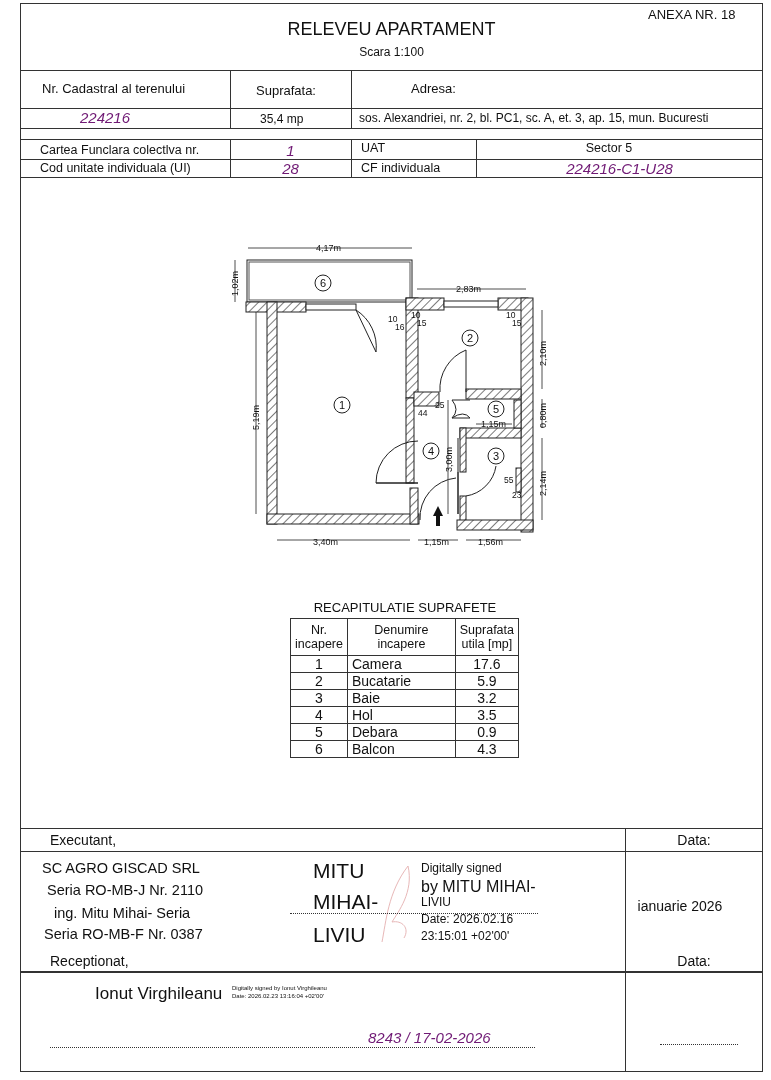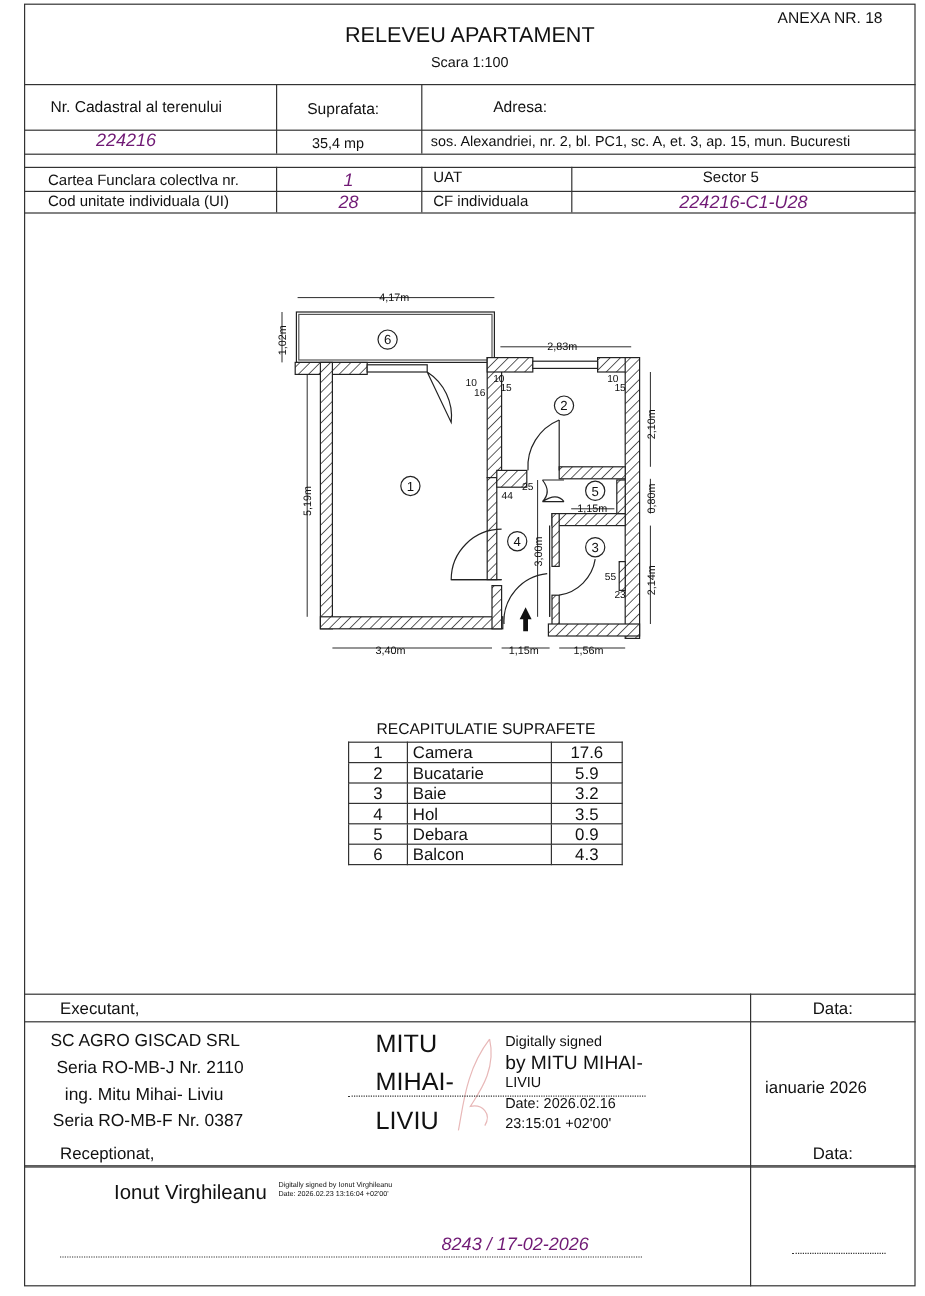--- a/index.html
+++ b/index.html
@@ -167,20 +167,25 @@
     <text x="435" y="408">25</text>
     <text x="418" y="416">44</text>
     <text x="504" y="483">55</text>
     <text x="512" y="498">23</text>
   </g>
 </svg>
 
 <div class="t c" style="left:280px;width:250px;top:600px;font-size:13px;">RECAPITULATIE SUPRAFETE</div>
 <table class="recap">
   <tbody>
+      <tr class="hd">
+    <td>Nr. incapere</td>
+    <td>Denumire incapere</td>
+    <td>Suprafata utila [mp]</td>
+  </tr>
   <tr>
         <td class="num">1</td>
         <td>Camera</td>
         <td class="val">17.6</td>
       </tr>
   <tr>
         <td class="num">2</td>
         <td>Bucatarie</td>
         <td class="val">5.9</td>
       </tr>
@@ -211,21 +216,21 @@
 <div class="hline" style="left:20px;width:743px;top:851px;"></div>
 <div class="hline" style="left:20px;width:743px;top:971px;"></div>
 <div class="hline" style="left:20px;width:743px;top:972px;"></div>
 <div class="vline" style="left:625px;top:828px;height:244px;"></div>
 
 <div class="t" style="left:50px;top:832px;font-size:14px;">Executant,</div>
 <div class="t c" style="left:625px;width:138px;top:832px;font-size:14px;">Data:</div>
 
 <div class="t" style="left:42px;top:860px;font-size:14.5px;">SC AGRO GISCAD SRL</div>
 <div class="t" style="left:47px;top:882px;font-size:14.5px;">Seria RO-MB-J Nr. 2110</div>
-<div class="t" style="left:54px;top:905px;font-size:14.5px;">ing. Mitu Mihai- Liviu</div>
+<div class="t" style="left:54px;top:905px;font-size:14.5px;">ing. Mitu Mihai- Seria</div>
 <div class="t" style="left:44px;top:926px;font-size:14.5px;">Seria RO-MB-F Nr. 0387</div>
 
 <div class="t" style="left:313px;top:859px;font-size:21px;">MITU</div>
 <div class="t" style="left:313px;top:890px;font-size:21px;">MIHAI-</div>
 <div class="t" style="left:313px;top:923px;font-size:21px;">LIVIU</div>
 <svg class="abs" style="left:378px;top:862px;" width="40" height="84">
   <path d="M30 4 C10 30, 8 60, 4 80 M30 4 C36 30, 20 50, 14 60 C24 58, 32 66, 26 76" stroke="#e8b8b8" fill="none" stroke-width="1"></path>
 </svg>
 <div class="t" style="left:421px;top:861px;font-size:12px;">Digitally signed</div>
 <div class="t" style="left:421px;top:878px;font-size:16px;">by MITU MIHAI-</div>

